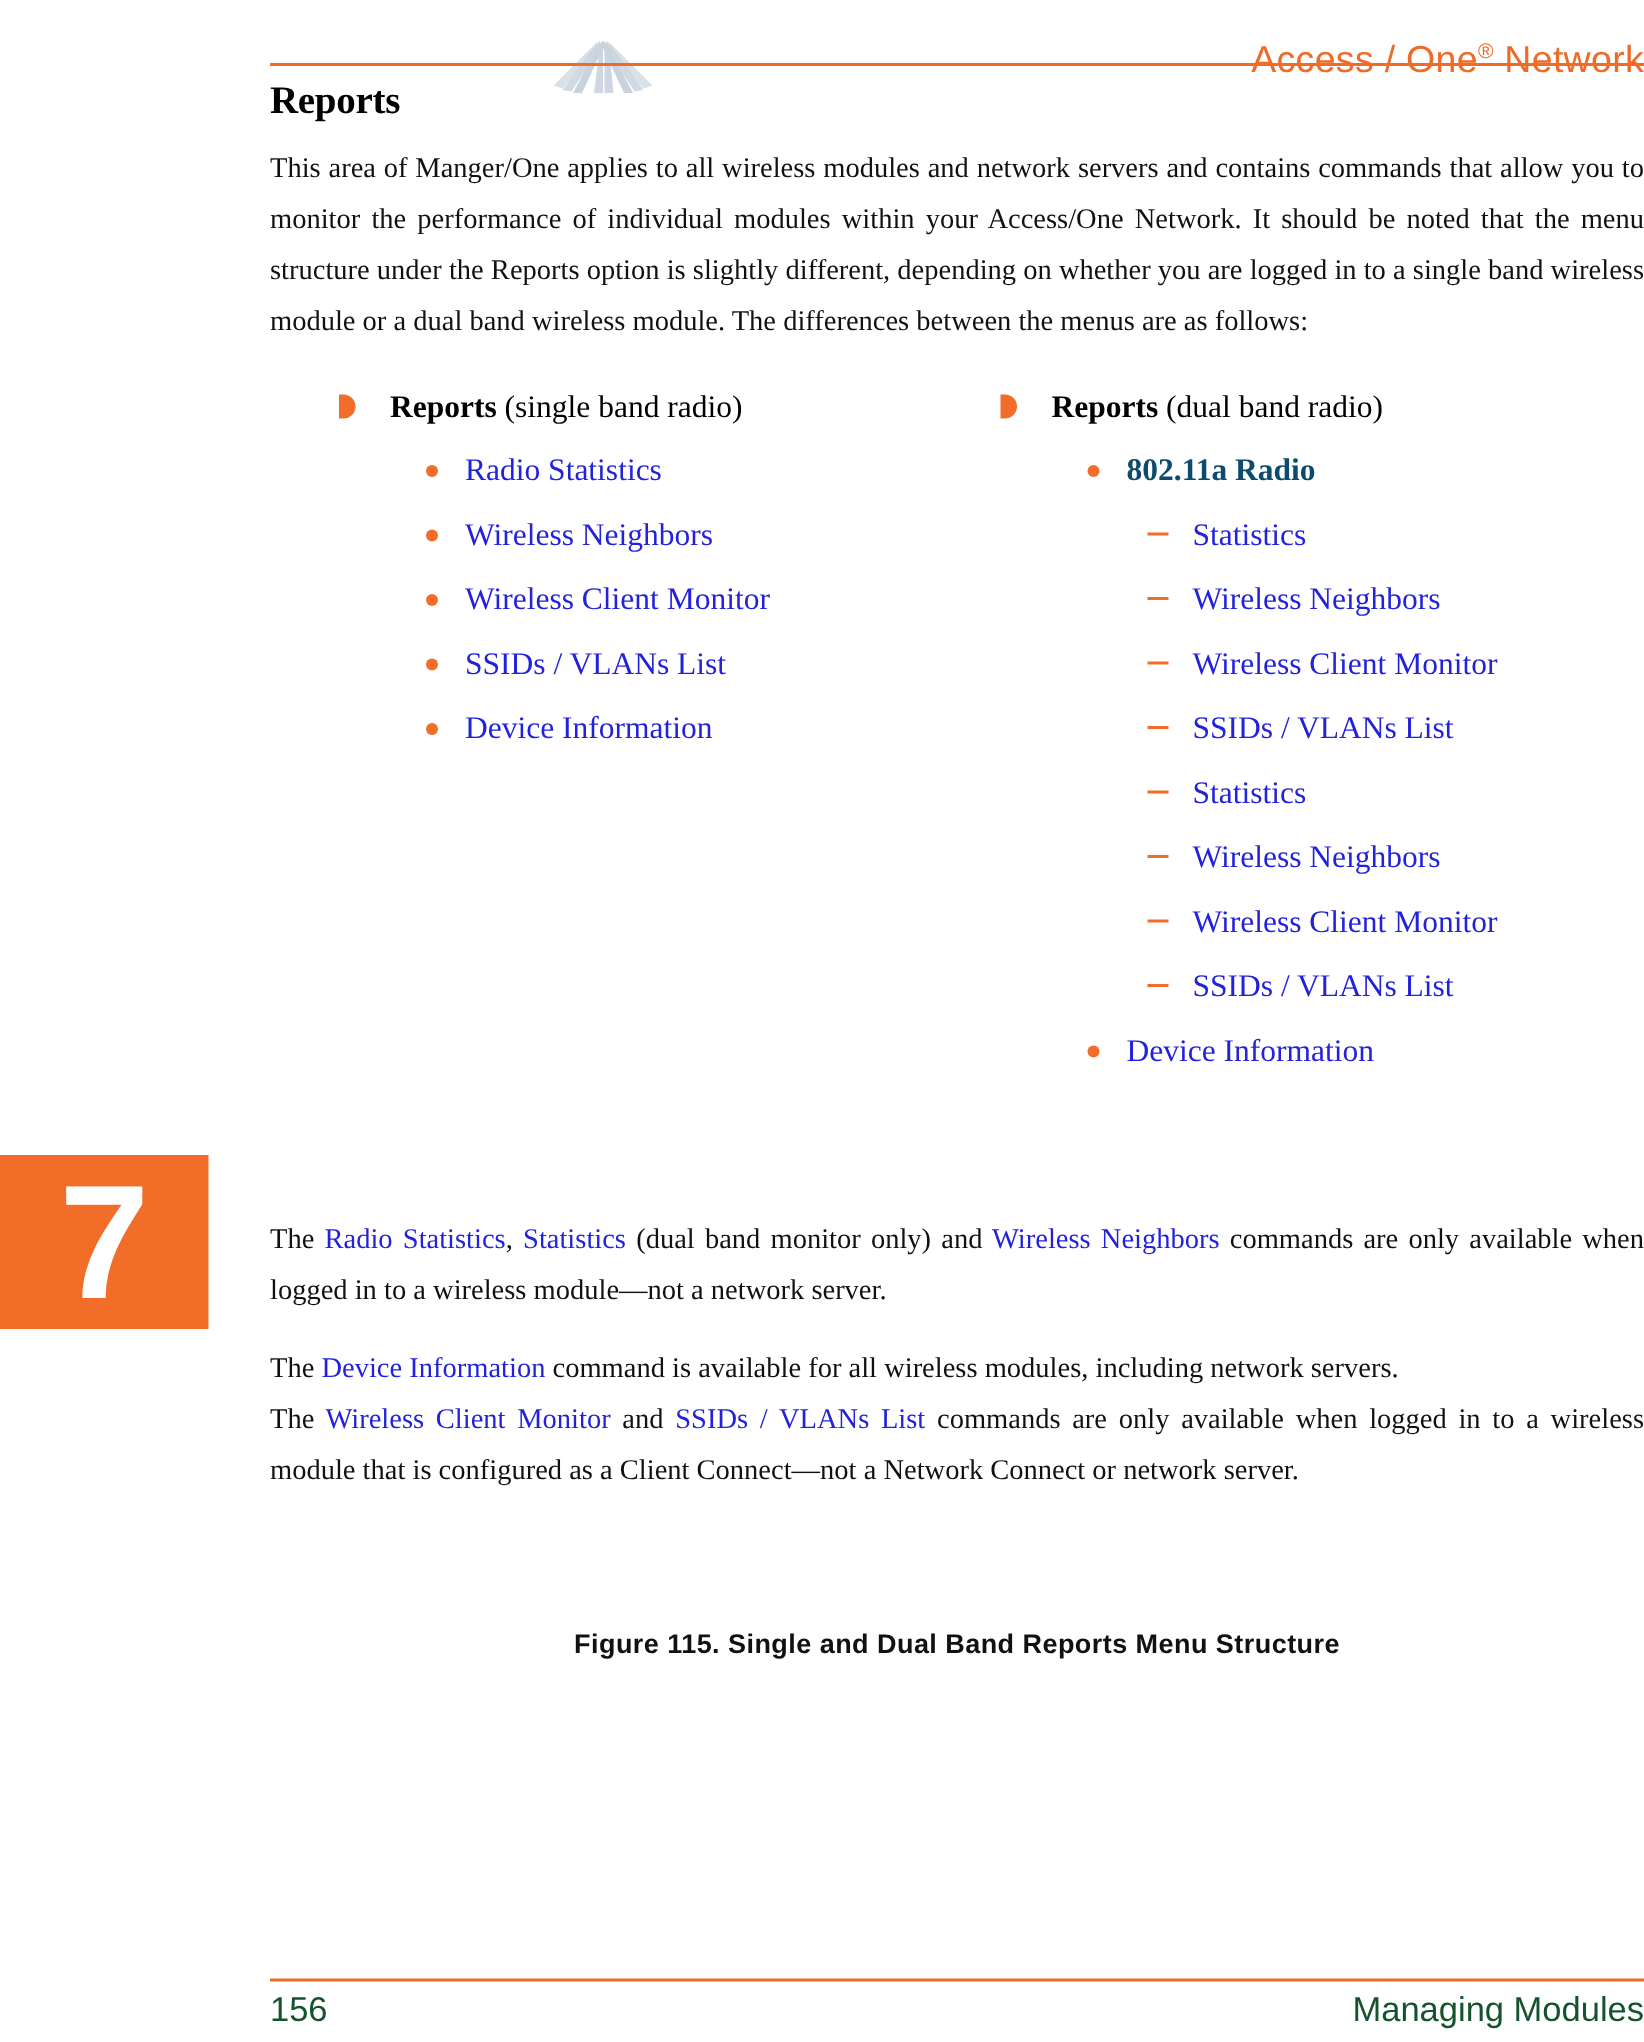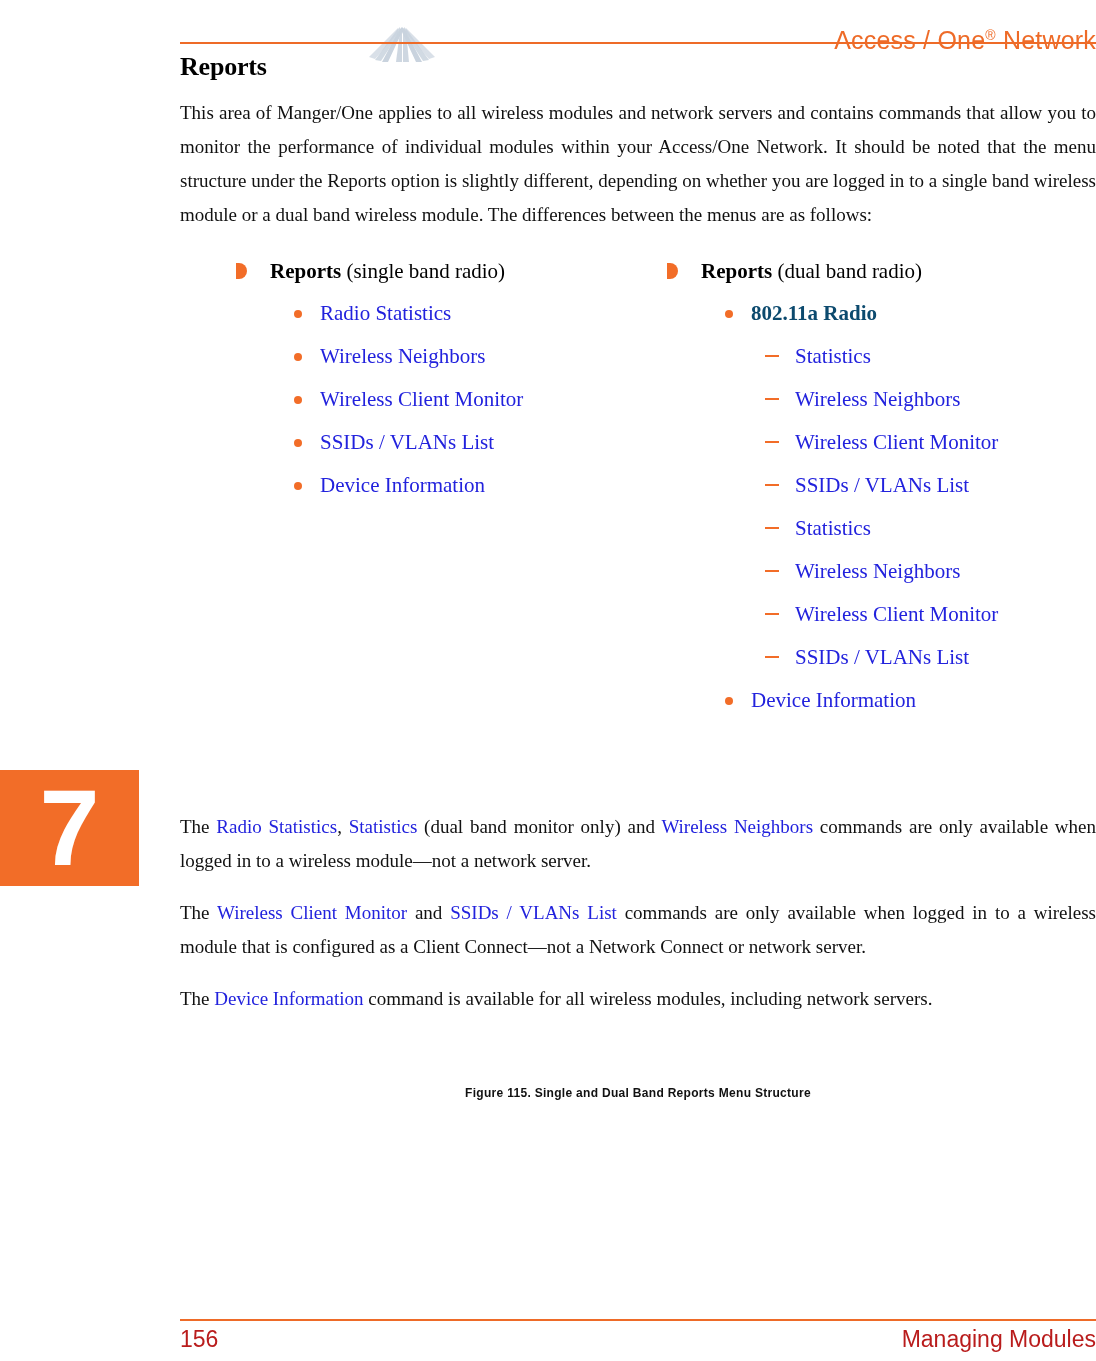--- a/index.html
+++ b/index.html
@@ -116,21 +116,21 @@
   
   .figure {
     position: relative;
     margin-top: 10px;
     height: 560px;
   }
   .menu-col {
     position: absolute;
     top: 0;
   }
-  .menu-col.left  { left: 56px;  width: 420px; }
+  .menu-col.left  { left: 46px;  width: 420px; }
   .menu-col.right { left: 487px; width: 430px; }
 
   .lvl1 {
     position: relative;
     padding-left: 34px;
     font-size: 21px;
     line-height: 42px;
     color: #000;
     white-space: nowrap;
   }
@@ -183,21 +183,21 @@
     background: #f26d28;
   }
 
   .figure-caption {
     position: absolute;
     left: 0;
     top: 836px;
     width: 916px;
     text-align: center;
     font-family: "Liberation Sans", sans-serif;
-    font-size: 12px;
+    font-size: 18px;
     font-weight: bold;
     color: #111;
     letter-spacing: 0.3px;
   }
 
   .after-figure { margin-top: 12px; }
 
   
   .footer-rule {
     position: absolute;
@@ -208,21 +208,21 @@
     background: #ee6b28;
   }
   .footer {
     position: absolute;
     left: 180px;
     top: 1326px;
     width: 916px;
     height: 34px;
     font-family: "Liberation Sans", sans-serif;
     font-size: 23px;
-    color: #b91c1c;
+    color: #14532d;
   }
   .footer-page-number { position: absolute; left: 0; top: 0; }
   .footer-chapter-name { position: absolute; right: 0; top: 0; }
 </style>
 </head>
 <body>
 
 <div class="page">
 
   <div class="header">
@@ -312,23 +312,23 @@
         <div class="lvl2 link-item">
           <span class="marker"></span><span>Device Information</span>
         </div>
       </div>
 
       <div class="figure-caption">Figure 115. Single and Dual Band Reports Menu Structure</div>
     </div>
 
     <p class="body after-figure"><span>The </span><span class="lnk">Radio Statistics</span><span>, </span><span class="lnk">Statistics</span><span> (dual band monitor only) and </span><span class="lnk">Wireless Neighbors</span><span> commands are only available when logged in to a wireless module—not a network server.</span></p>
 
+    <p class="body last"><span>The </span><span class="lnk">Device Information</span><span> command is available for all wireless modules, including network servers.</span></p>
+
     <p class="body"><span>The </span><span class="lnk">Wireless Client Monitor</span><span> and </span><span class="lnk">SSIDs / VLANs List</span><span> commands are only available when logged in to a wireless module that is configured as a Client Connect—not a Network Connect or network server.</span></p>
-
-    <p class="body last"><span>The </span><span class="lnk">Device Information</span><span> command is available for all wireless modules, including network servers.</span></p>
 
   </div>
 
   <div class="footer-rule"></div>
   <div class="footer">
     <span class="footer-page-number">156</span>
     <span class="footer-chapter-name">Managing Modules</span>
   </div>
 
 </div>

